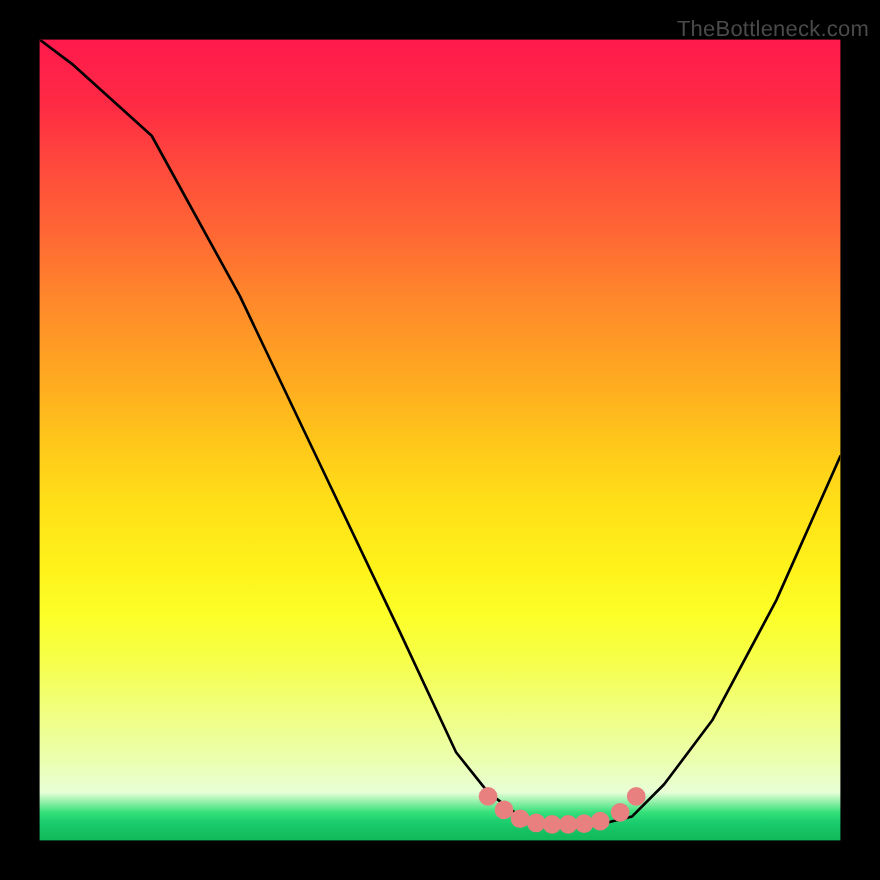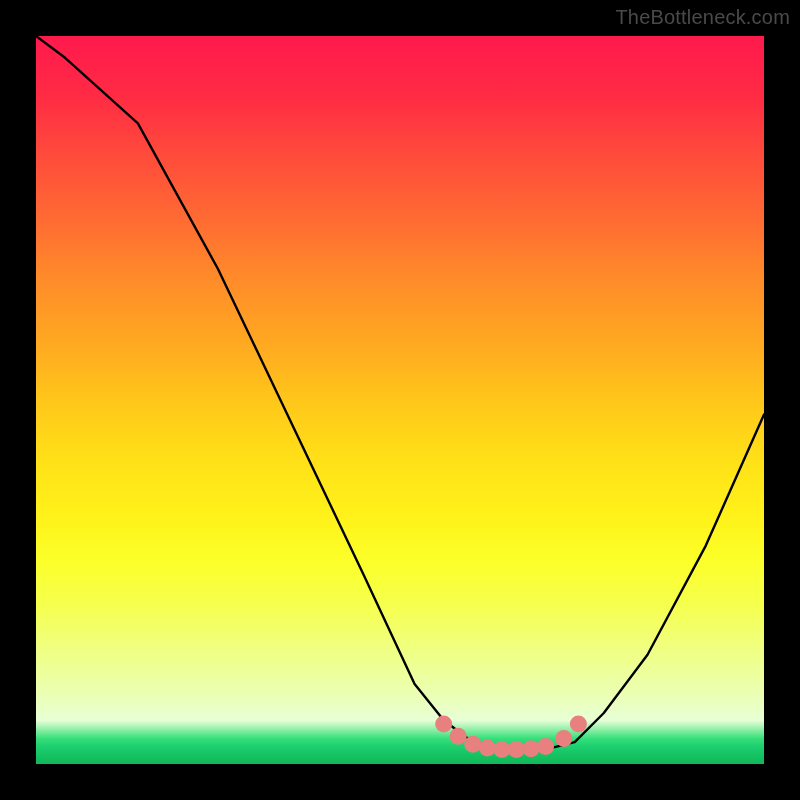--- a/index.html
+++ b/index.html
@@ -47,21 +47,21 @@
   }
   .plot-area svg {
     position: absolute;
     left: 0;
     top: 0;
     width: 728px;
     height: 728px;
   }
   .watermark {
     position: absolute;
-    top: 6px;
+    top: 16px;
     right: 10px;
     color: #4a4a4a;
     font-size: 20px;
     font-weight: 500;
     letter-spacing: 0.2px;
   }
 </style>
 </head>
 <body>
 

